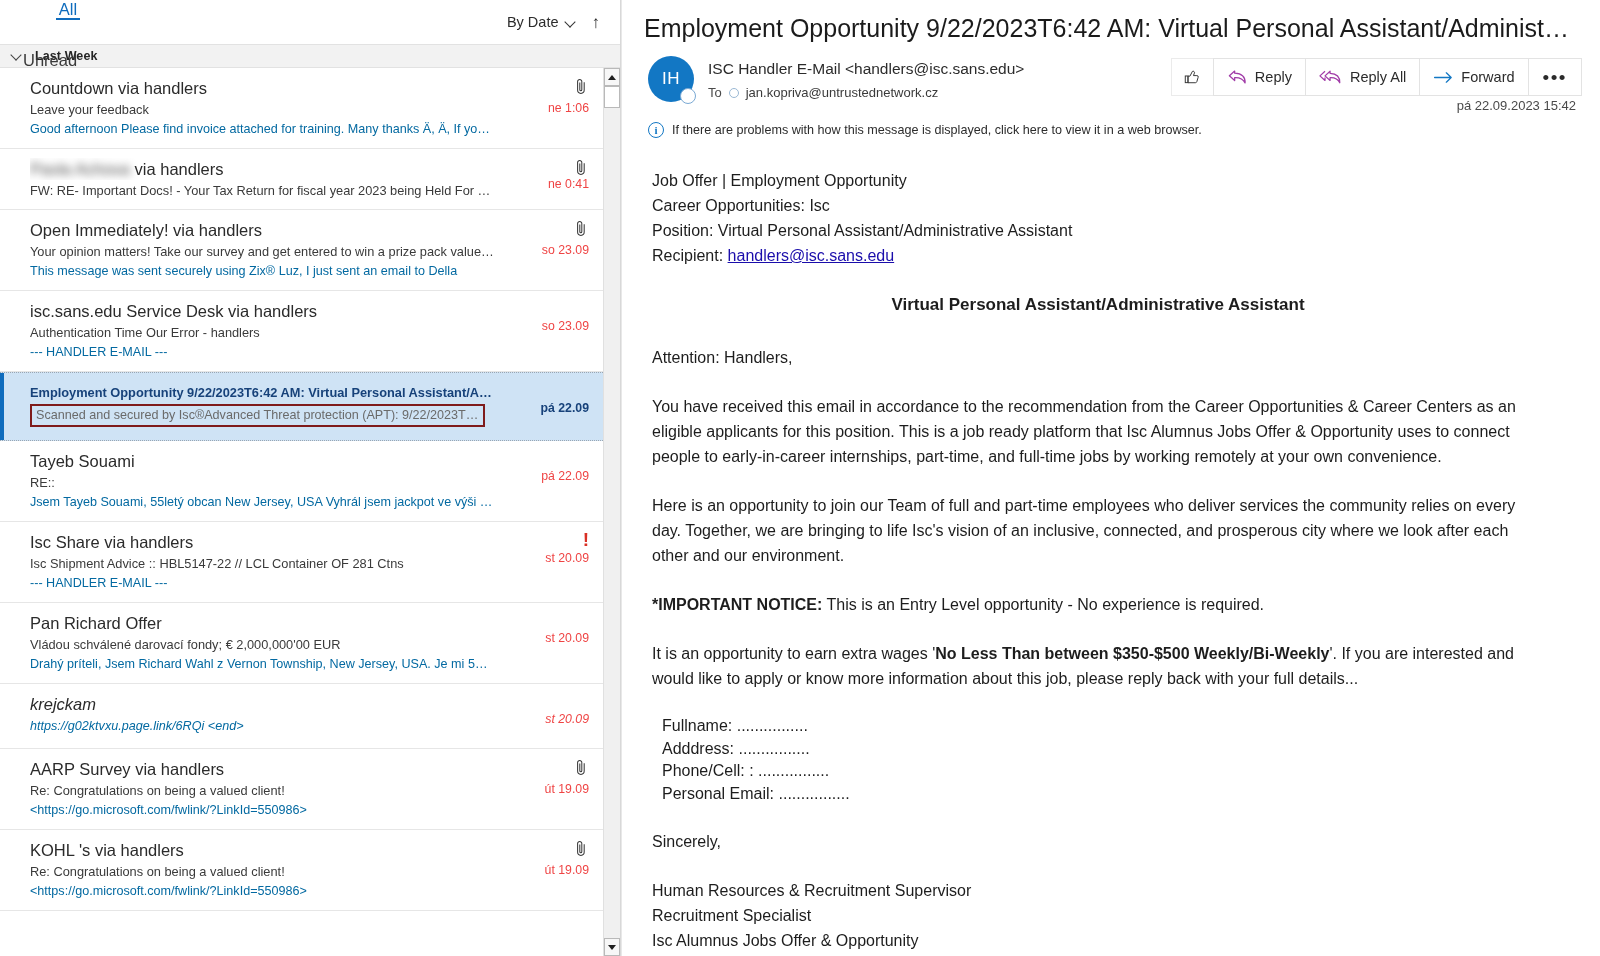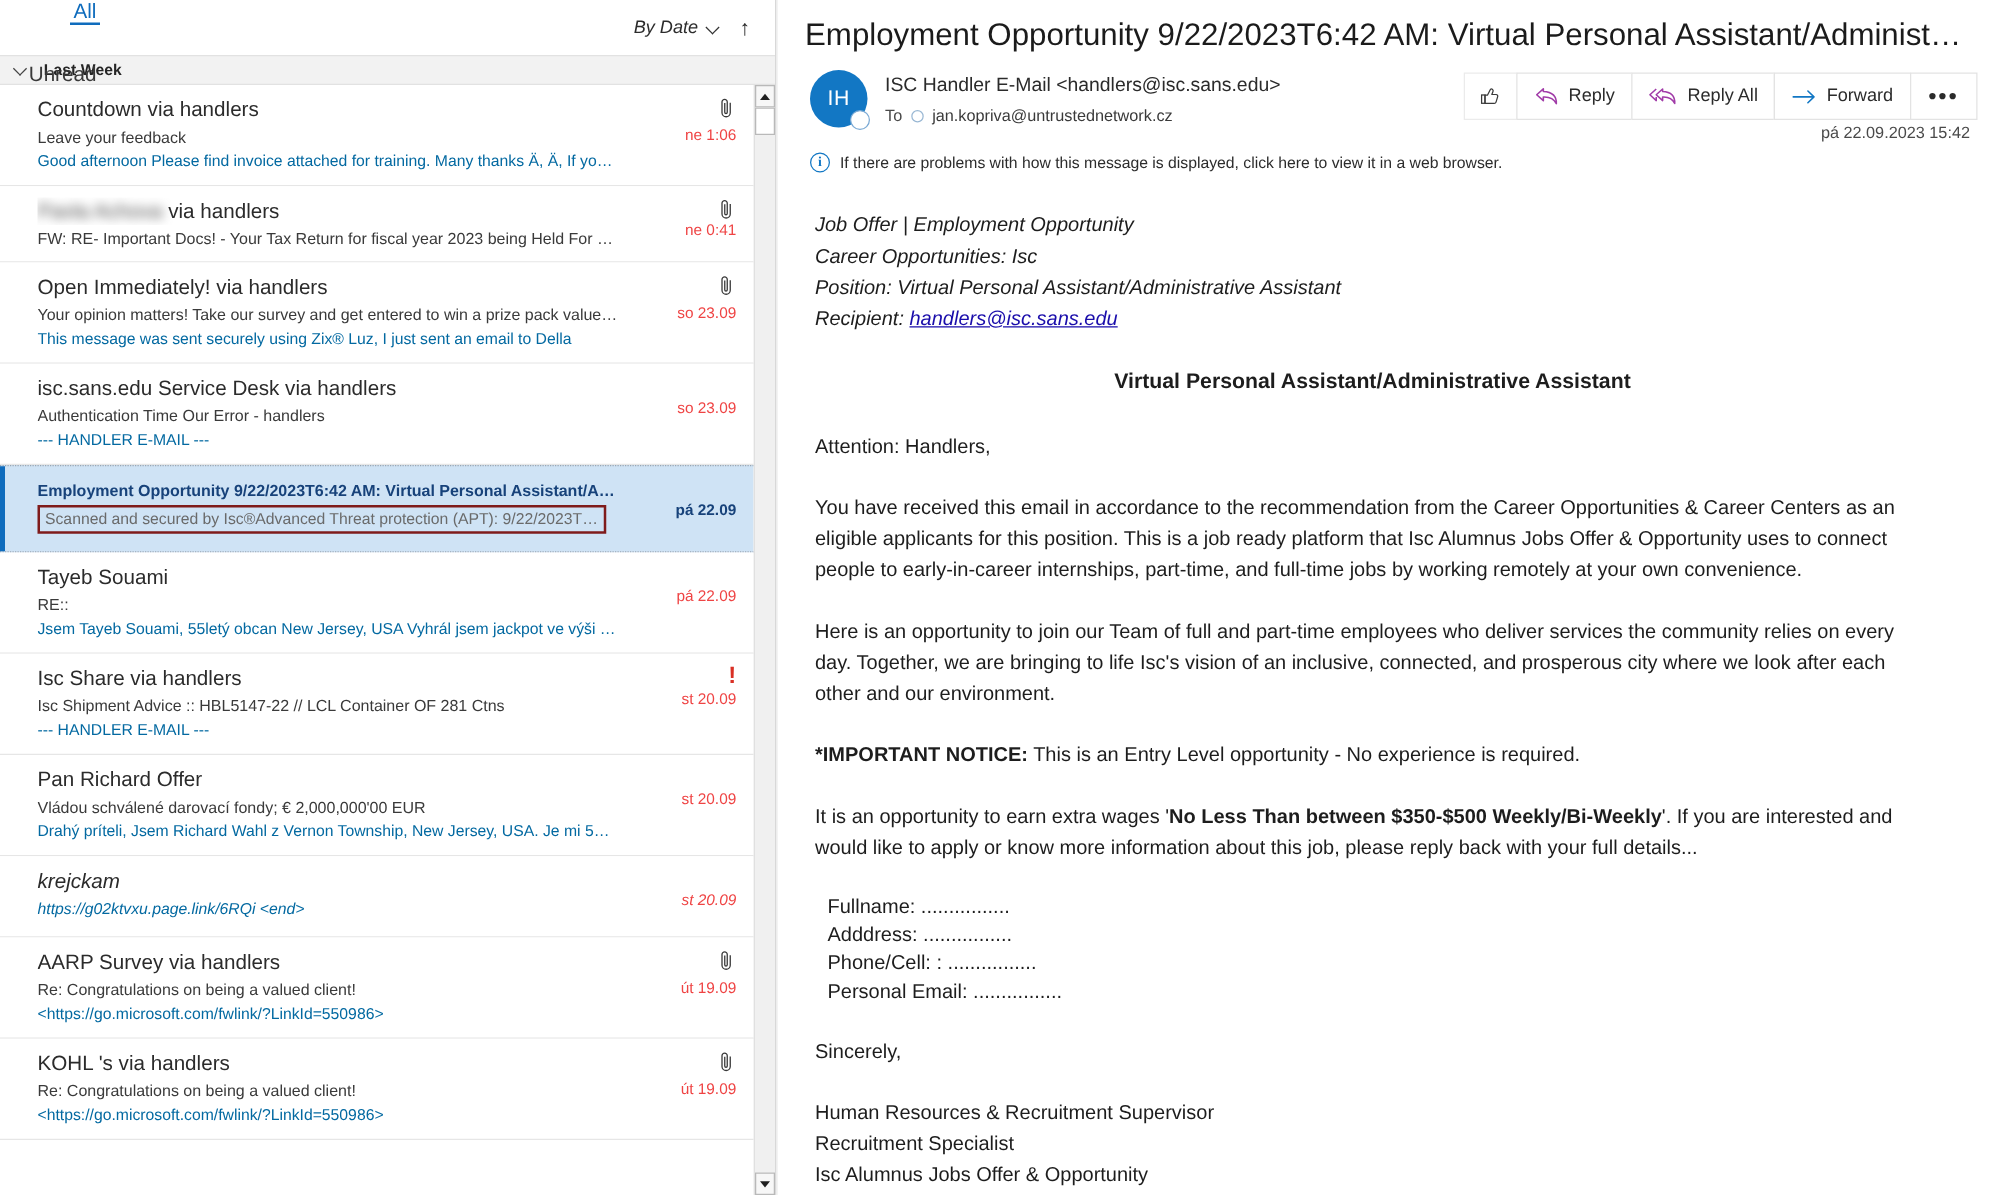--- a/index.html
+++ b/index.html
@@ -54,21 +54,20 @@
     left: -2px; right: -2px; bottom: 7px;
     height: 2.5px;
     background: #0f6cbd;
   }
   .sort-area {
     margin-left: auto;
     display: flex;
     align-items: center;
     gap: 16px;
     padding-right: 8px;
-    font-style: italic;
   }
   .sort-label {
     font-size: 14.5px;
     color: #2c2c2c;
     display: flex;
     align-items: center;
     gap: 6px;
     cursor: pointer;
   }
   .chev { display: inline-block; width: 11px; height: 11px; position: relative; }
@@ -337,21 +336,21 @@
   }
 
   .body-area {
     padding: 26px 40px 0 12px;
     font-size: 16px;
     line-height: 25px;
     color: #1d1d1d;
   }
   .body-area p { margin: 0 0 24px 0; }
   .body-area .tight { margin-bottom: 0; line-height: 25px; }
-  .body-area .tightgroup { margin-bottom: 24px; font-style: italic; }
+  .body-area .tightgroup { margin-bottom: 24px; }
   .center-head {
     text-align: center;
     font-weight: bold;
     font-size: 17px;
     margin: 22px 0 28px 0;
   }
   a.maillink { color: #1a0dab; text-decoration: underline; }
   .fields { margin: 0 0 24px 10px; line-height: 22.5px; }
   .fields div { white-space: nowrap; }
   b { font-weight: bold; }

